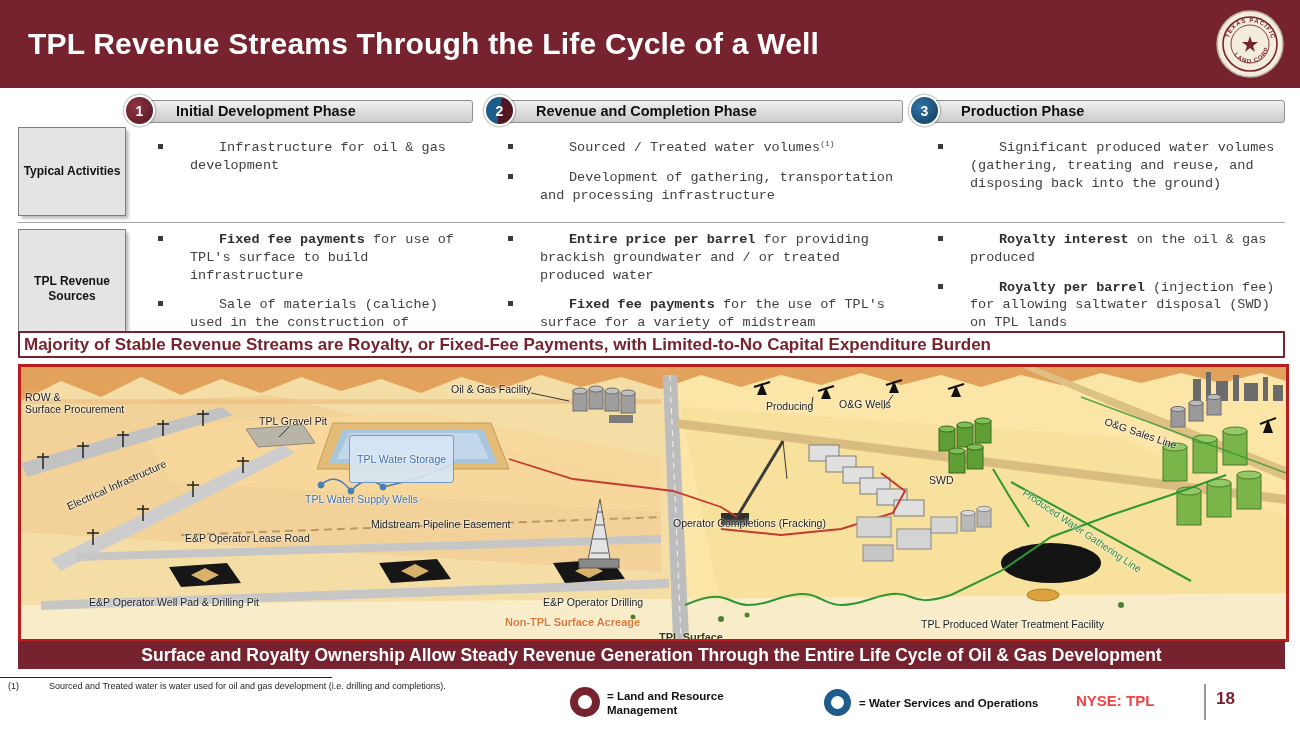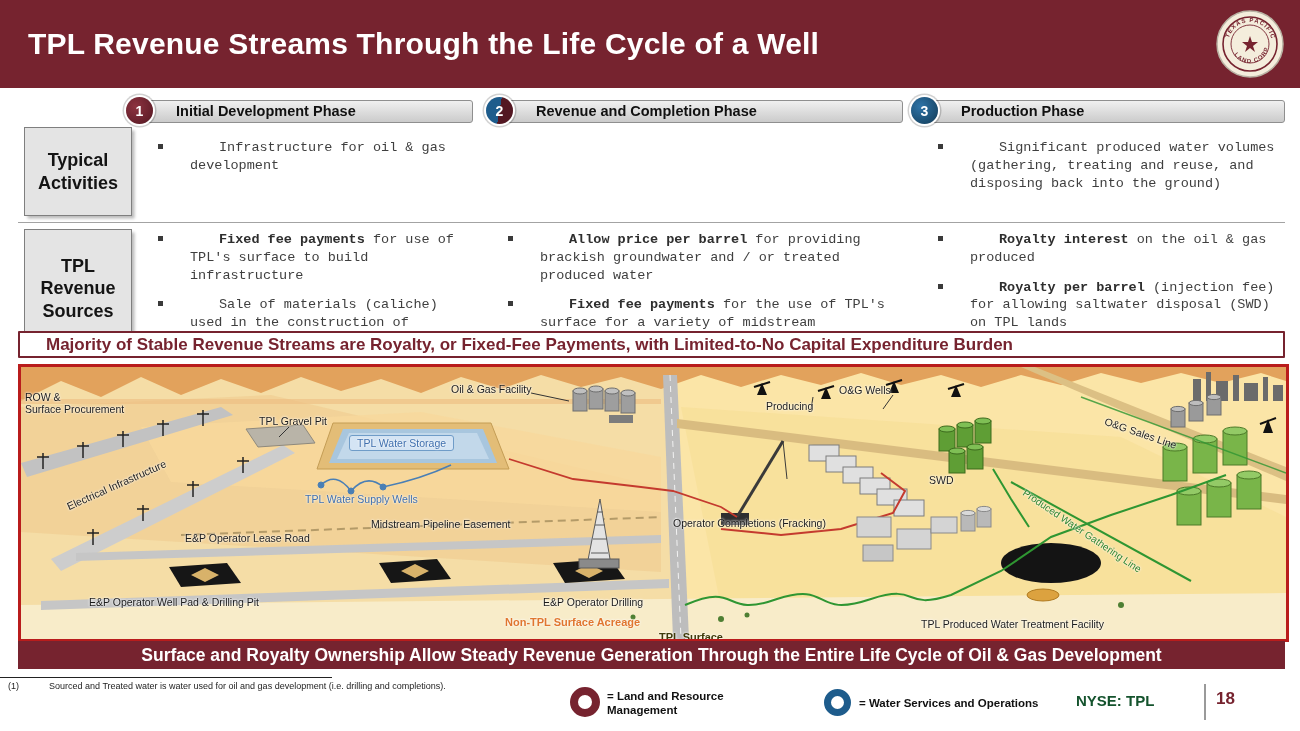--- a/index.html
+++ b/index.html
@@ -24,73 +24,73 @@
   #pb2{left:503px;width:400px;}
   #pb3{left:928px;width:357px;}
   .phase-num{position:absolute;top:97px;width:27px;height:27px;border-radius:50%;z-index:2;
     color:#fff;font-weight:bold;font-size:14px;display:flex;align-items:center;justify-content:center;
     box-shadow:0 0 0 2px #fff,0 0 0 3.5px rgba(0,0,0,.18);}
   #pn1{left:126px;background:radial-gradient(circle at 35% 35%, #8d3340, #531722);}
   #pn2{left:486px;background:linear-gradient(100deg, var(--blue,#1E5C8C) 50%, #531722 50%);}
   #pn3{left:911px;background:radial-gradient(circle at 35% 35%, #2e74a8, #123a55);}
 
   
-  .side-box{position:absolute;left:24px;width:108px;box-sizing:border-box;background:#e4e4e4;
+  .side-box{position:absolute;left:18px;width:108px;box-sizing:border-box;background:#e4e4e4;
     border:1px solid #7f7f7f;box-shadow:2.5px 2.5px 3px rgba(0,0,0,.28);
     display:flex;align-items:center;justify-content:center;text-align:center;
-    font-weight:bold;font-size:18px;color:#141414;line-height:1.25;padding:4px;}
+    font-weight:bold;font-size:12px;color:#141414;line-height:1.25;padding:4px;}
   #box-activities{top:127px;height:89px;}
   #box-revenue{top:229px;height:119px;}
   #row-divider{position:absolute;left:18px;top:222px;width:1267px;border-top:1px solid #a3a3a3;}
 
   
   .bullets{position:absolute;font-size:13.5px;color:#3f3f3f;}
   .c1{left:158px;width:312px;}
   .c2{left:508px;width:392px;}
   .c3{left:938px;width:350px;}
   .act{top:139px;}
   .rev{top:231px;}
   .bullet{display:flex;gap:27px;line-height:1.32;font-family:Liberation Mono, monospace;}
   .bullet + .bullet{margin-top:12px;}
   .sq{flex:0 0 auto;width:5px;height:5px;background:#3a3a3a;margin-top:5px;}
   .bullet b{color:#2e2e2e;padding-left:29px;}
   .bullet sup{font-size:8px;line-height:0;}
 
   
   #banner-middle{position:absolute;left:18px;top:331px;width:1267px;height:27px;box-sizing:border-box;
     border:2px solid var(--maroon,#76232F);border-radius:1px;background:#fff;
-    display:flex;align-items:center;padding-left:26px;
+    display:flex;align-items:center;padding-left:4px;
     color:var(--maroon,#76232F);font-weight:bold;font-size:17px;white-space:nowrap;}
 
   
   #illustration{position:absolute;left:18px;top:364px;width:1265px;height:272px;
     border:3px solid #b91c1c;box-sizing:content-box;overflow:hidden;background:#f5dda6;}
   #illustration svg{display:block;}
   .il-label{position:absolute;font-size:10.5px;color:#1c1c1c;white-space:nowrap;
     text-shadow:0 0 2px rgba(255,255,255,.95), 0 0 3px rgba(255,255,255,.8);}
   .il-blue{color:#3f6fae;}
   .il-green{color:#2f8632;font-size:10px;}
-  .il-box{background:rgba(214,230,245,.9);border:1px solid #6f9cc8;border-radius:3px;padding:1px 7px;}
+  .il-box{background:rgba(214,230,245,.9);border:1px solid #6f9cc8;border-radius:3px;padding:17px 7px;}
   .rot{transform-origin:0 0;}
 
   
   #banner-bottom{position:absolute;left:18px;top:641px;width:1267px;height:28px;
     background:var(--maroon,#76232F);display:flex;align-items:center;justify-content:center;
     color:#fff;font-weight:bold;font-size:17.5px;white-space:nowrap;}
 
   
   #footnote-rule{position:absolute;left:0;top:677px;width:332px;border-top:1px solid #222;}
   #footnote{position:absolute;left:8px;top:681px;font-size:9px;color:#1d1d1d;display:flex;gap:30px;}
   .legend-donut{position:absolute;border-radius:50%;background:#fff;box-sizing:border-box;}
   #legend-land-icon{left:570px;top:687px;width:30px;height:30px;border:8px solid var(--maroon,#76232F);}
   #legend-water-icon{left:824px;top:689px;width:27px;height:27px;border:7px solid var(--blue,#1E5C8C);}
   .legend-text{position:absolute;font-weight:bold;font-size:11.5px;color:#111;line-height:1.25;}
   #legend-land-label{left:607px;top:689px;width:132px;}
   #legend-water-label{left:859px;top:696px;white-space:nowrap;}
-  #ticker{position:absolute;left:1076px;top:692px;font-weight:bold;font-size:15px;color:#14532d;white-space:nowrap;}
+  #ticker{position:absolute;left:1076px;top:692px;font-weight:bold;font-size:15px;color:#ef4444;white-space:nowrap;}
   #page-divider{position:absolute;left:1204px;top:684px;width:2px;height:36px;background:#9a9a9a;}
   #page-number{position:absolute;left:1216px;top:689px;font-weight:bold;font-size:17px;color:var(--maroon,#76232F);}
 </style>
 </head>
 <body>
 
 <div id="slide">
 
   <div id="header">
     <h1 id="page-title">TPL Revenue Streams Through the Life Cycle of a Well</h1>
@@ -125,20 +125,28 @@
   <div class="side-box" id="box-revenue">TPL Revenue Sources</div>
   <div id="row-divider"></div>
 
   <div class="bullets act c1">
     <div class="bullet">
         <span class="sq"></span>
         <span><b></b><span>Infrastructure for oil &amp; gas development</span><sup></sup></span>
       </div>
   </div>
   <div class="bullets act c2">
+    <div class="bullet">
+        <span class="sq"></span>
+        <span><b></b><span>Sourced / Treated water volumes</span><sup>(1)</sup></span>
+      </div>
+    <div class="bullet">
+        <span class="sq"></span>
+        <span><b></b><span>Development of gathering, transportation and processing infrastructure</span><sup></sup></span>
+      </div>
   </div>
   <div class="bullets act c3">
     <div class="bullet">
         <span class="sq"></span>
         <span><b></b><span>Significant produced water volumes (gathering, treating and reuse, and disposing back into the ground)</span><sup></sup></span>
       </div>
   </div>
 
   <div class="bullets rev c1">
     <div class="bullet">
@@ -146,21 +154,21 @@
         <span><b>Fixed fee payments</b><span> for use of TPL's surface to build infrastructure</span></span>
       </div>
     <div class="bullet">
         <span class="sq"></span>
         <span><b></b><span>Sale of materials (caliche) used in the construction of infrastructure</span></span>
       </div>
   </div>
   <div class="bullets rev c2">
     <div class="bullet">
         <span class="sq"></span>
-        <span><b>Allow price per barrel</b><span> for providing brackish groundwater and / or treated produced water</span></span>
+        <span><b>Entire price per barrel</b><span> for providing brackish groundwater and / or treated produced water</span></span>
       </div>
     <div class="bullet">
         <span class="sq"></span>
         <span><b>Fixed fee payments</b><span> for the use of TPL's surface for a variety of midstream infrastructure requirements</span></span>
       </div>
   </div>
   <div class="bullets rev c3">
     <div class="bullet">
         <span class="sq"></span>
         <span><b>Royalty interest</b><span> on the oil &amp; gas produced</span></span>
@@ -384,21 +392,21 @@
     <div class="il-label" style="left:238px;top:48px;">TPL Gravel Pit</div>
     <div class="il-label il-blue il-box" style="left:328px;top:68px;">TPL Water Storage</div>
     <div class="il-label rot" style="left:44px;top:134px;transform:rotate(-24deg);">Electrical Infrastructure</div>
     <div class="il-label il-blue" style="left:284px;top:126px;">TPL Water Supply Wells</div>
     <div class="il-label" style="left:350px;top:151px;">Midstream Pipeline Easement</div>
     <div class="il-label" style="left:164px;top:165px;">E&amp;P Operator Lease Road</div>
     <div class="il-label" style="left:68px;top:229px;">E&amp;P Operator Well Pad &amp; Drilling Pit</div>
     <div class="il-label" style="left:522px;top:229px;">E&amp;P Operator Drilling</div>
     <div class="il-label" style="left:652px;top:150px;">Operator Completions (Fracking)</div>
     <div class="il-label" style="left:745px;top:33px;">Producing</div>
-    <div class="il-label" style="left:818px;top:17px;">O&amp;G Wells</div>
+    <div class="il-label" style="left:818px;top:31px;">O&amp;G Wells</div>
     <div class="il-label" style="left:908px;top:107px;">SWD</div>
     <div class="il-label rot" style="left:1086px;top:48px;transform:rotate(19deg);">O&amp;G Sales Line</div>
     <div class="il-label il-green rot" style="left:1006px;top:120px;transform:rotate(34deg);">Produced Water Gathering Line</div>
     <div class="il-label" style="left:484px;top:249px;color:#e0762f;font-weight:bold;font-size:11px;">Non-TPL Surface Acreage</div>
     <div class="il-label" style="left:638px;top:264px;color:#3f3a0a;font-weight:bold;font-size:11px;">TPL Surface</div>
     <div class="il-label" style="left:900px;top:251px;">TPL Produced Water Treatment Facility</div>
   </div>
 
   <div id="banner-bottom">Surface and Royalty Ownership Allow Steady Revenue Generation Through the Entire Life Cycle of Oil &amp; Gas Development</div>
 

